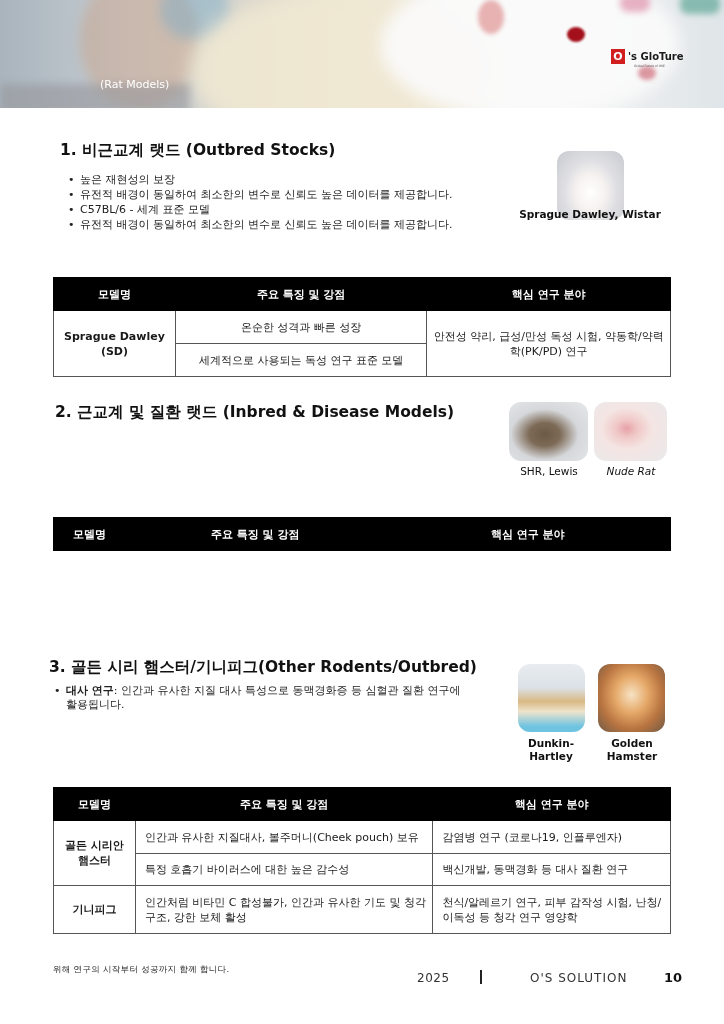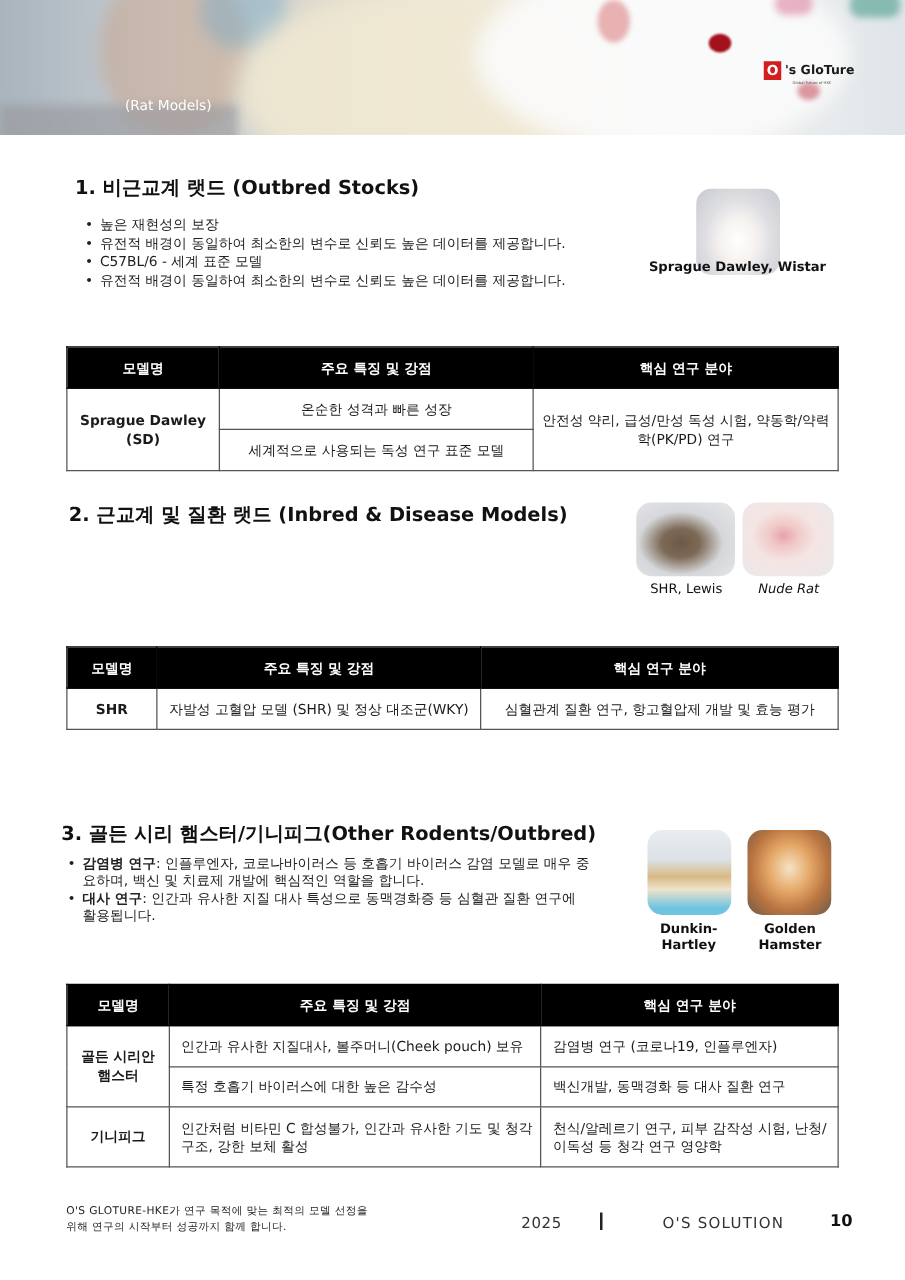--- a/index.html
+++ b/index.html
@@ -128,33 +128,25 @@
       <col style="width:72px">
       <col style="width:260px">
       <col style="width:286px">
     </colgroup>
   <tbody>
       <tr>
     <th>모델명</th>
     <th>주요 특징 및 강점</th>
     <th>핵심 연구 분야</th>
   </tr>
-  <tr style="height:33px;">
-    <td class="model">SHR</td>
-    <td>자발성 고혈압 모델 (SHR) 및 정상 대조군(WKY)</td>
-    <td>심혈관계 질환 연구, 항고혈압제 개발 및 효능 평가</td>
-  </tr>
 </tbody>
   </table>
 
 <div class="section-title" style="left:49px; top:657px;">3. 골든 시리 햄스터/기니피그(Other Rodents/Outbred)</div>
 <ul class="bullets" style="left:52px; top:684px; width:420px; line-height:14px;">
-  <li>
-    <b>감염병 연구</b><span>: 인플루엔자, 코로나바이러스 등 호흡기 바이러스 감염 모델로 매우 중요하며, 백신 및 치료제 개발에 핵심적인 역할을 합니다.</span>
-  </li>
   <li>
     <b>대사 연구</b><span>: 인간과 유사한 지질 대사 특성으로 동맥경화증 등 심혈관 질환 연구에 활용됩니다.</span>
   </li>
 </ul>
 <div class="thumb pig" style="left:518px; top:664px; width:67px; height:68px;"></div>
 <div class="thumb hamster" style="left:598px; top:664px; width:67px; height:68px;"></div>
 <div class="thumb-label" style="left:514px; top:737px; width:74px;">Dunkin-Hartley</div>
 <div class="thumb-label" style="left:597px; top:737px; width:70px;">Golden Hamster</div>
 
 <table class="data" style="left:53px; top:787px; width:618px;">
@@ -180,19 +172,18 @@
   </tr>
   <tr style="height:48px;">
     <td class="model">기니피그</td>
     <td class="left">인간처럼 비타민 C 합성불가, 인간과 유사한 기도 및 청각 구조, 강한 보체 활성</td>
     <td class="left">천식/알레르기 연구, 피부 감작성 시험, 난청/이독성 등 청각 연구 영양학</td>
   </tr>
 </tbody>
   </table>
 
 <div class="footer-note">
-  <div>O'S GLOTURE-HKE가 연구 목적에 맞는 최적의 모델 선정을</div>
   <div>위해 연구의 시작부터 성공까지 함께 합니다.</div>
 </div>
 <div class="footer-year">2025</div>
 <div class="footer-sep"></div>
 <div class="footer-brand">O'S SOLUTION</div>
 <div class="footer-page">10</div>
 
 </body></html>

